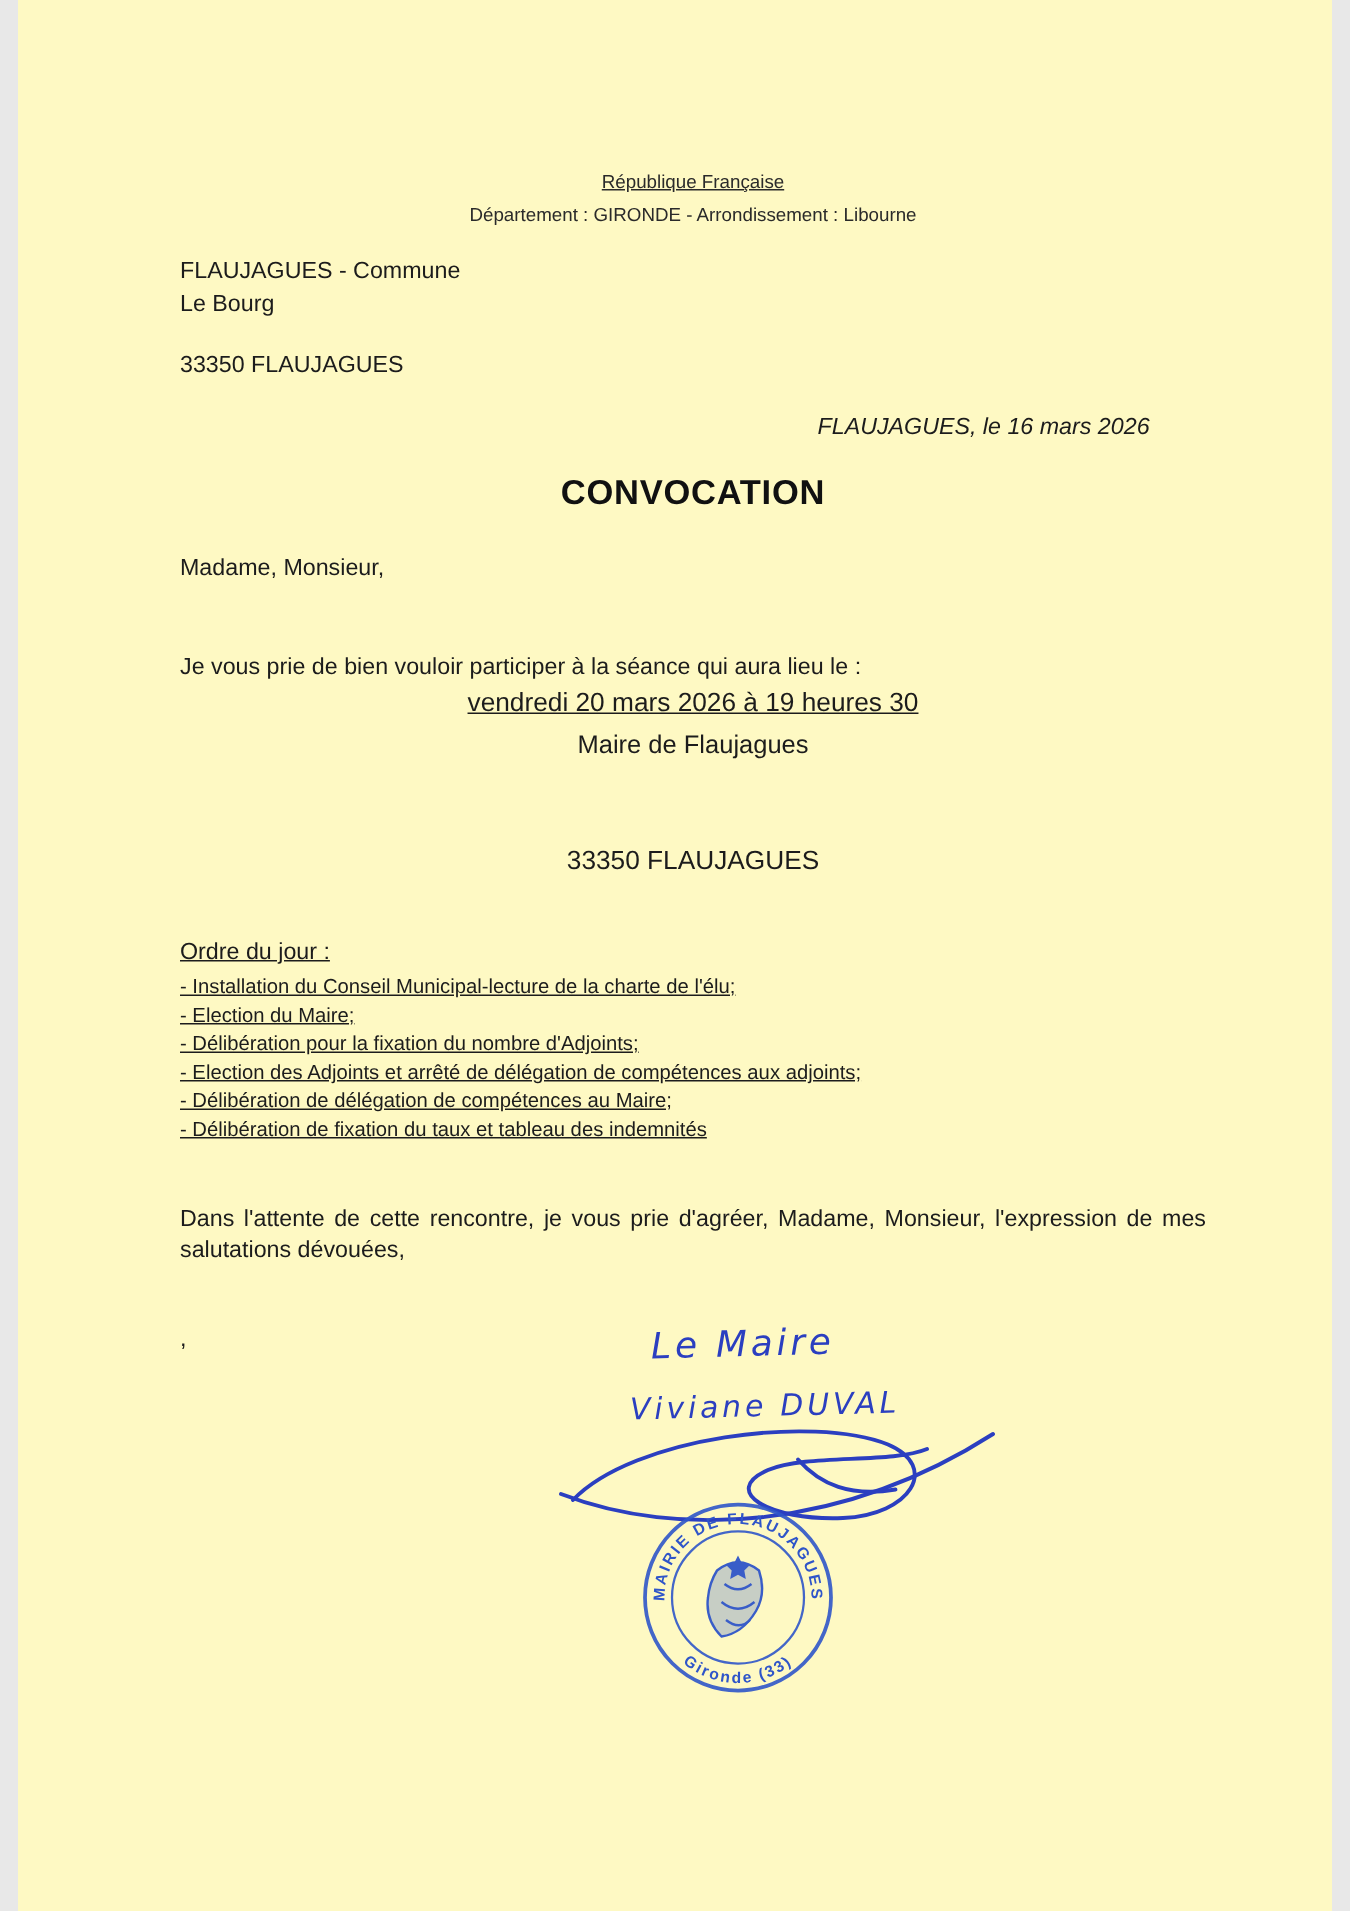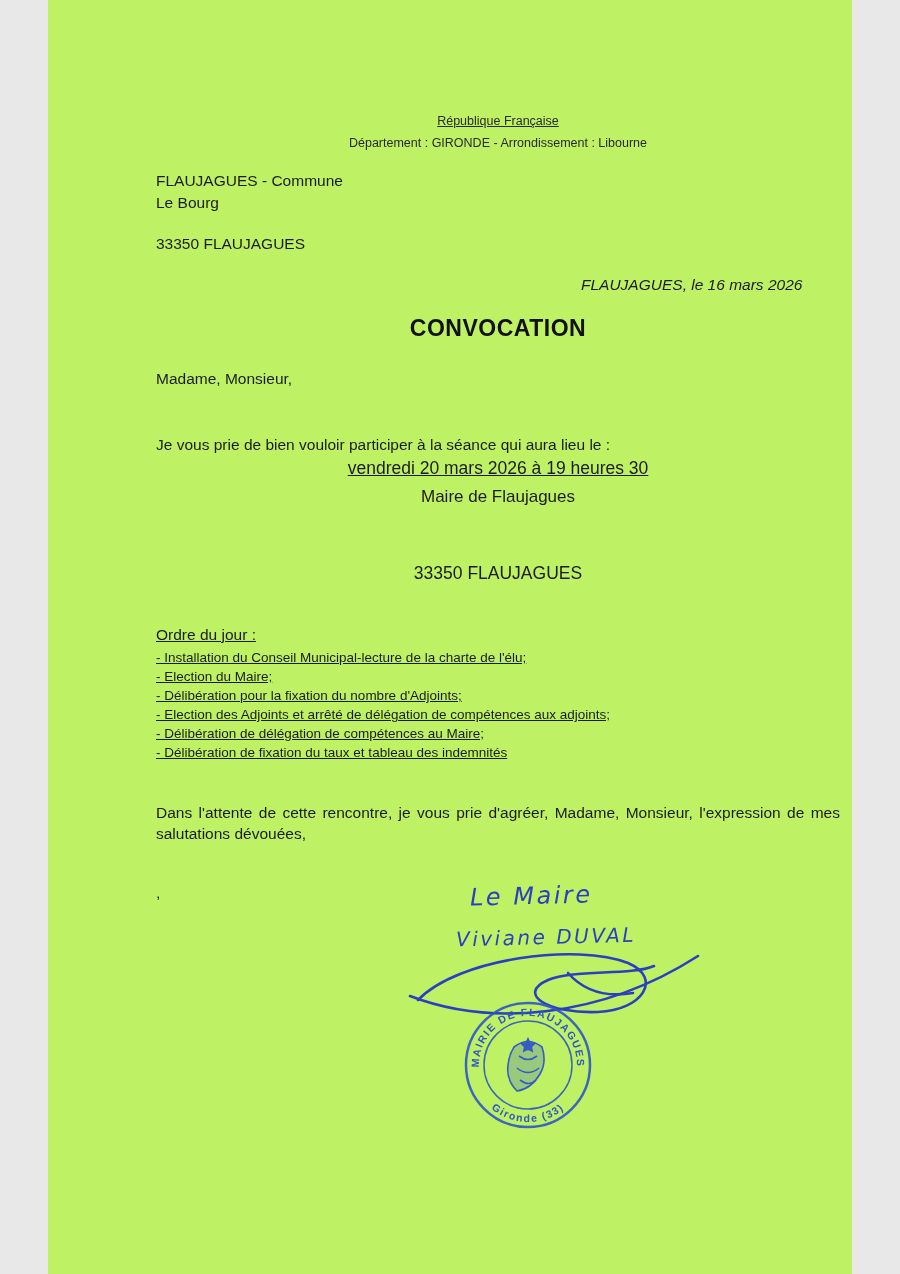--- a/index.html
+++ b/index.html
@@ -1,25 +1,24 @@
 <!DOCTYPE html>
 <html><head>
 <meta charset="utf-8">
 <style>
   html, body { margin: 0; padding: 0; background: #e8e8e8; }
   .page {
     position: relative;
-    width: 780px;
+    width: 876px;
     height: 1274px;
     margin: 0 auto;
-    background: #bef264;
+    background: #fef9c3;
     font-family: "Liberation Sans", sans-serif;
     color: #1c1c1c;
     overflow: hidden;
-    padding-left: 24px;
   }
   .abs { position: absolute; }
 
   .centered { left: 0; width: 900px; text-align: center; }
 
   .republic-line { top: 114px; font-size: 12.5px; text-decoration: underline; color: #2a2a2a; }
   .dept-line { top: 136px; font-size: 12.5px; color: #2a2a2a; }
 
   .sender { left: 108px; top: 170px; font-size: 15.5px; line-height: 22px; }
   .sender-cp { left: 108px; top: 235px; font-size: 15.5px; }

